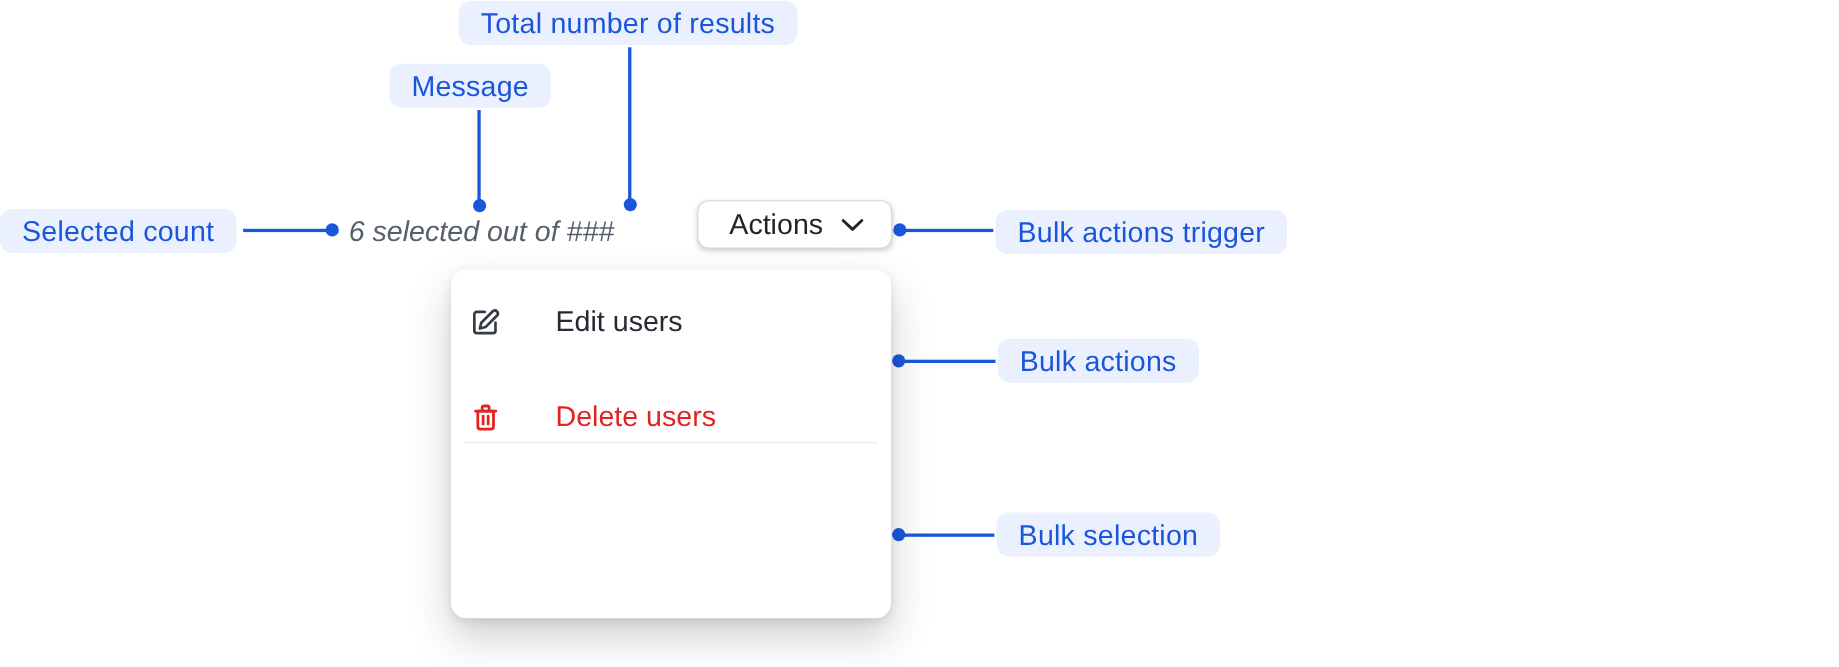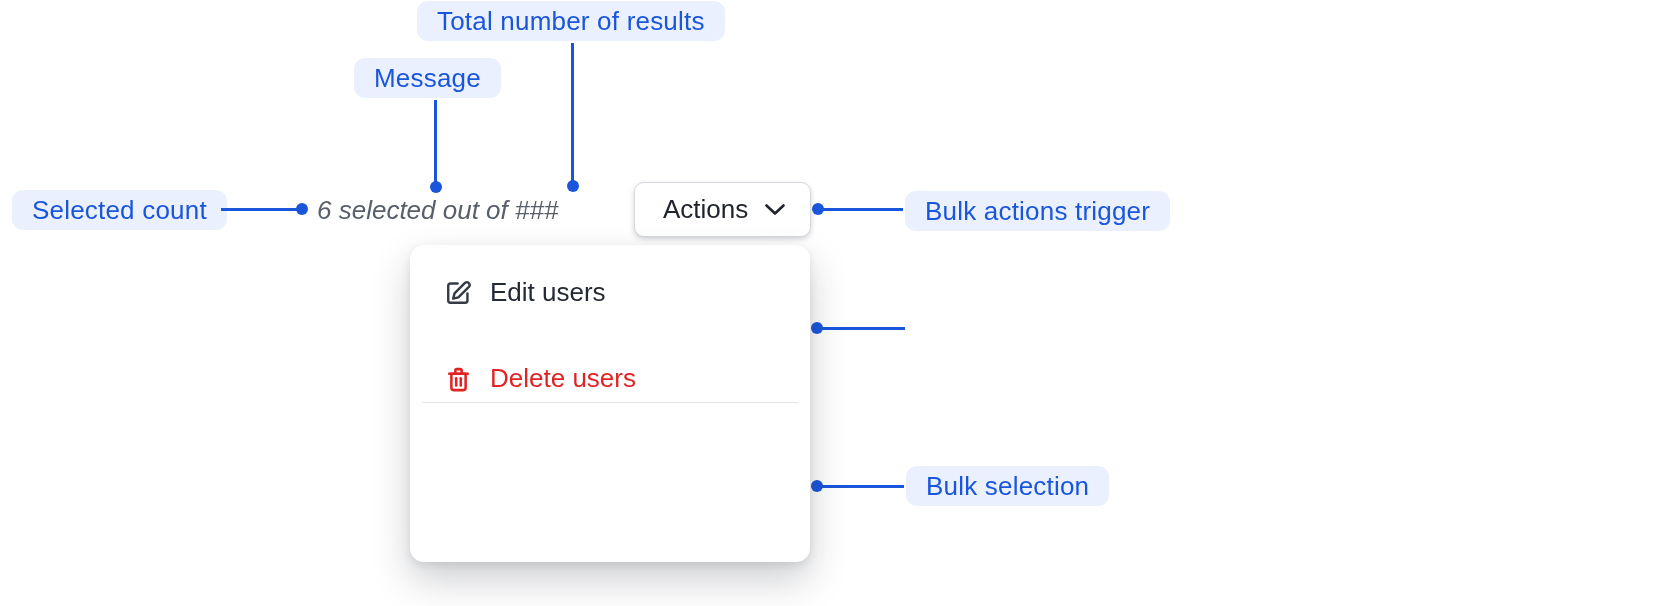--- a/index.html
+++ b/index.html
@@ -35,21 +35,21 @@
   
   .sel-message{
     position:absolute;left:317px;top:195px;
     font-size:26px;line-height:30px;color:#585f6b;
     white-space:nowrap;
     font-style:italic;
   }
   
   .actions-btn{
     position:absolute;left:634px;top:182px;
-    width:177px;height:55px;box-sizing:border-box;
+    width:177px;height:44px;box-sizing:border-box;
     background:#ffffff;
     border:1.5px solid #d5d9de;
     border-radius:10px;
     box-shadow:0 2px 5px rgba(40,45,60,.22);
     display:flex;align-items:center;justify-content:space-between;
     padding:0 24px 0 28px;
     font-size:26px;color:#20242c;font-weight:400;
     cursor:pointer;
   }
   .actions-btn .chev{display:block;}
@@ -59,45 +59,46 @@
     width:400px;height:317px;box-sizing:border-box;
     background:#ffffff;
     border-radius:14px;
     box-shadow:0 3px 8px rgba(30,35,50,.10), 0 18px 38px rgba(30,35,50,.22);
     padding:13px 0;
     display:flex;flex-direction:column;
   }
   .menu-item{
     height:68px;flex:0 0 68px;
     display:flex;align-items:center;
-    padding:0 20px 0 34px;
+    padding:0 20px 0 17px;
     font-size:26px;font-weight:500;color:#242a33;
-    cursor:pointer;white-space:nowrap;
+    cursor:pointer;white-space:nowrap;gap:32px;
   }
   .menu-item .mi-icon{
     width:29px;height:29px;flex:0 0 29px;
     margin-right:17px;
     display:flex;align-items:center;justify-content:center;
   }
   .menu-item.danger{color:#e02424;align-items:flex-end;}
   .menu-divider{
     height:1px;background:#e3e6ea;border:0;
     margin:8px 12px;flex:0 0 1px;
   }
   svg{display:block;}
 </style>
 </head>
 <body>
 
 <div class="canvas">
 
-  <div class="callout" style="left:12px;top:190px;border-top-left-radius:0;border-bottom-left-radius:0;border-radius:11px;">Selected count</div>
+  <div class="callout" style="left:0;top:190px;border-top-left-radius:0;border-bottom-left-radius:0;border-radius:11px;">Selected count</div>
   <div class="callout" style="left:354px;top:58px;">Message</div>
   <div class="callout" style="left:417px;top:1px;">Total number of results</div>
   <div class="callout" style="left:905px;top:191px;">Bulk actions trigger</div>
+  <div class="callout" style="left:907px;top:308px;">Bulk actions</div>
   <div class="callout" style="left:906px;top:466px;">Bulk selection</div>
 
   <div class="line h" style="left:221px;top:208px;width:81px;"></div>
   <div class="line v" style="left:434px;top:100px;height:87px;"></div>
   <div class="line v" style="left:571px;top:43px;height:140px;"></div>
   <div class="line h" style="left:821px;top:208px;width:82px;"></div>
   <div class="line h" style="left:821px;top:327px;width:84px;"></div>
   <div class="line h" style="left:821px;top:485px;width:83px;"></div>
 
   <div class="dot" style="left:296px;top:203px;"></div>

